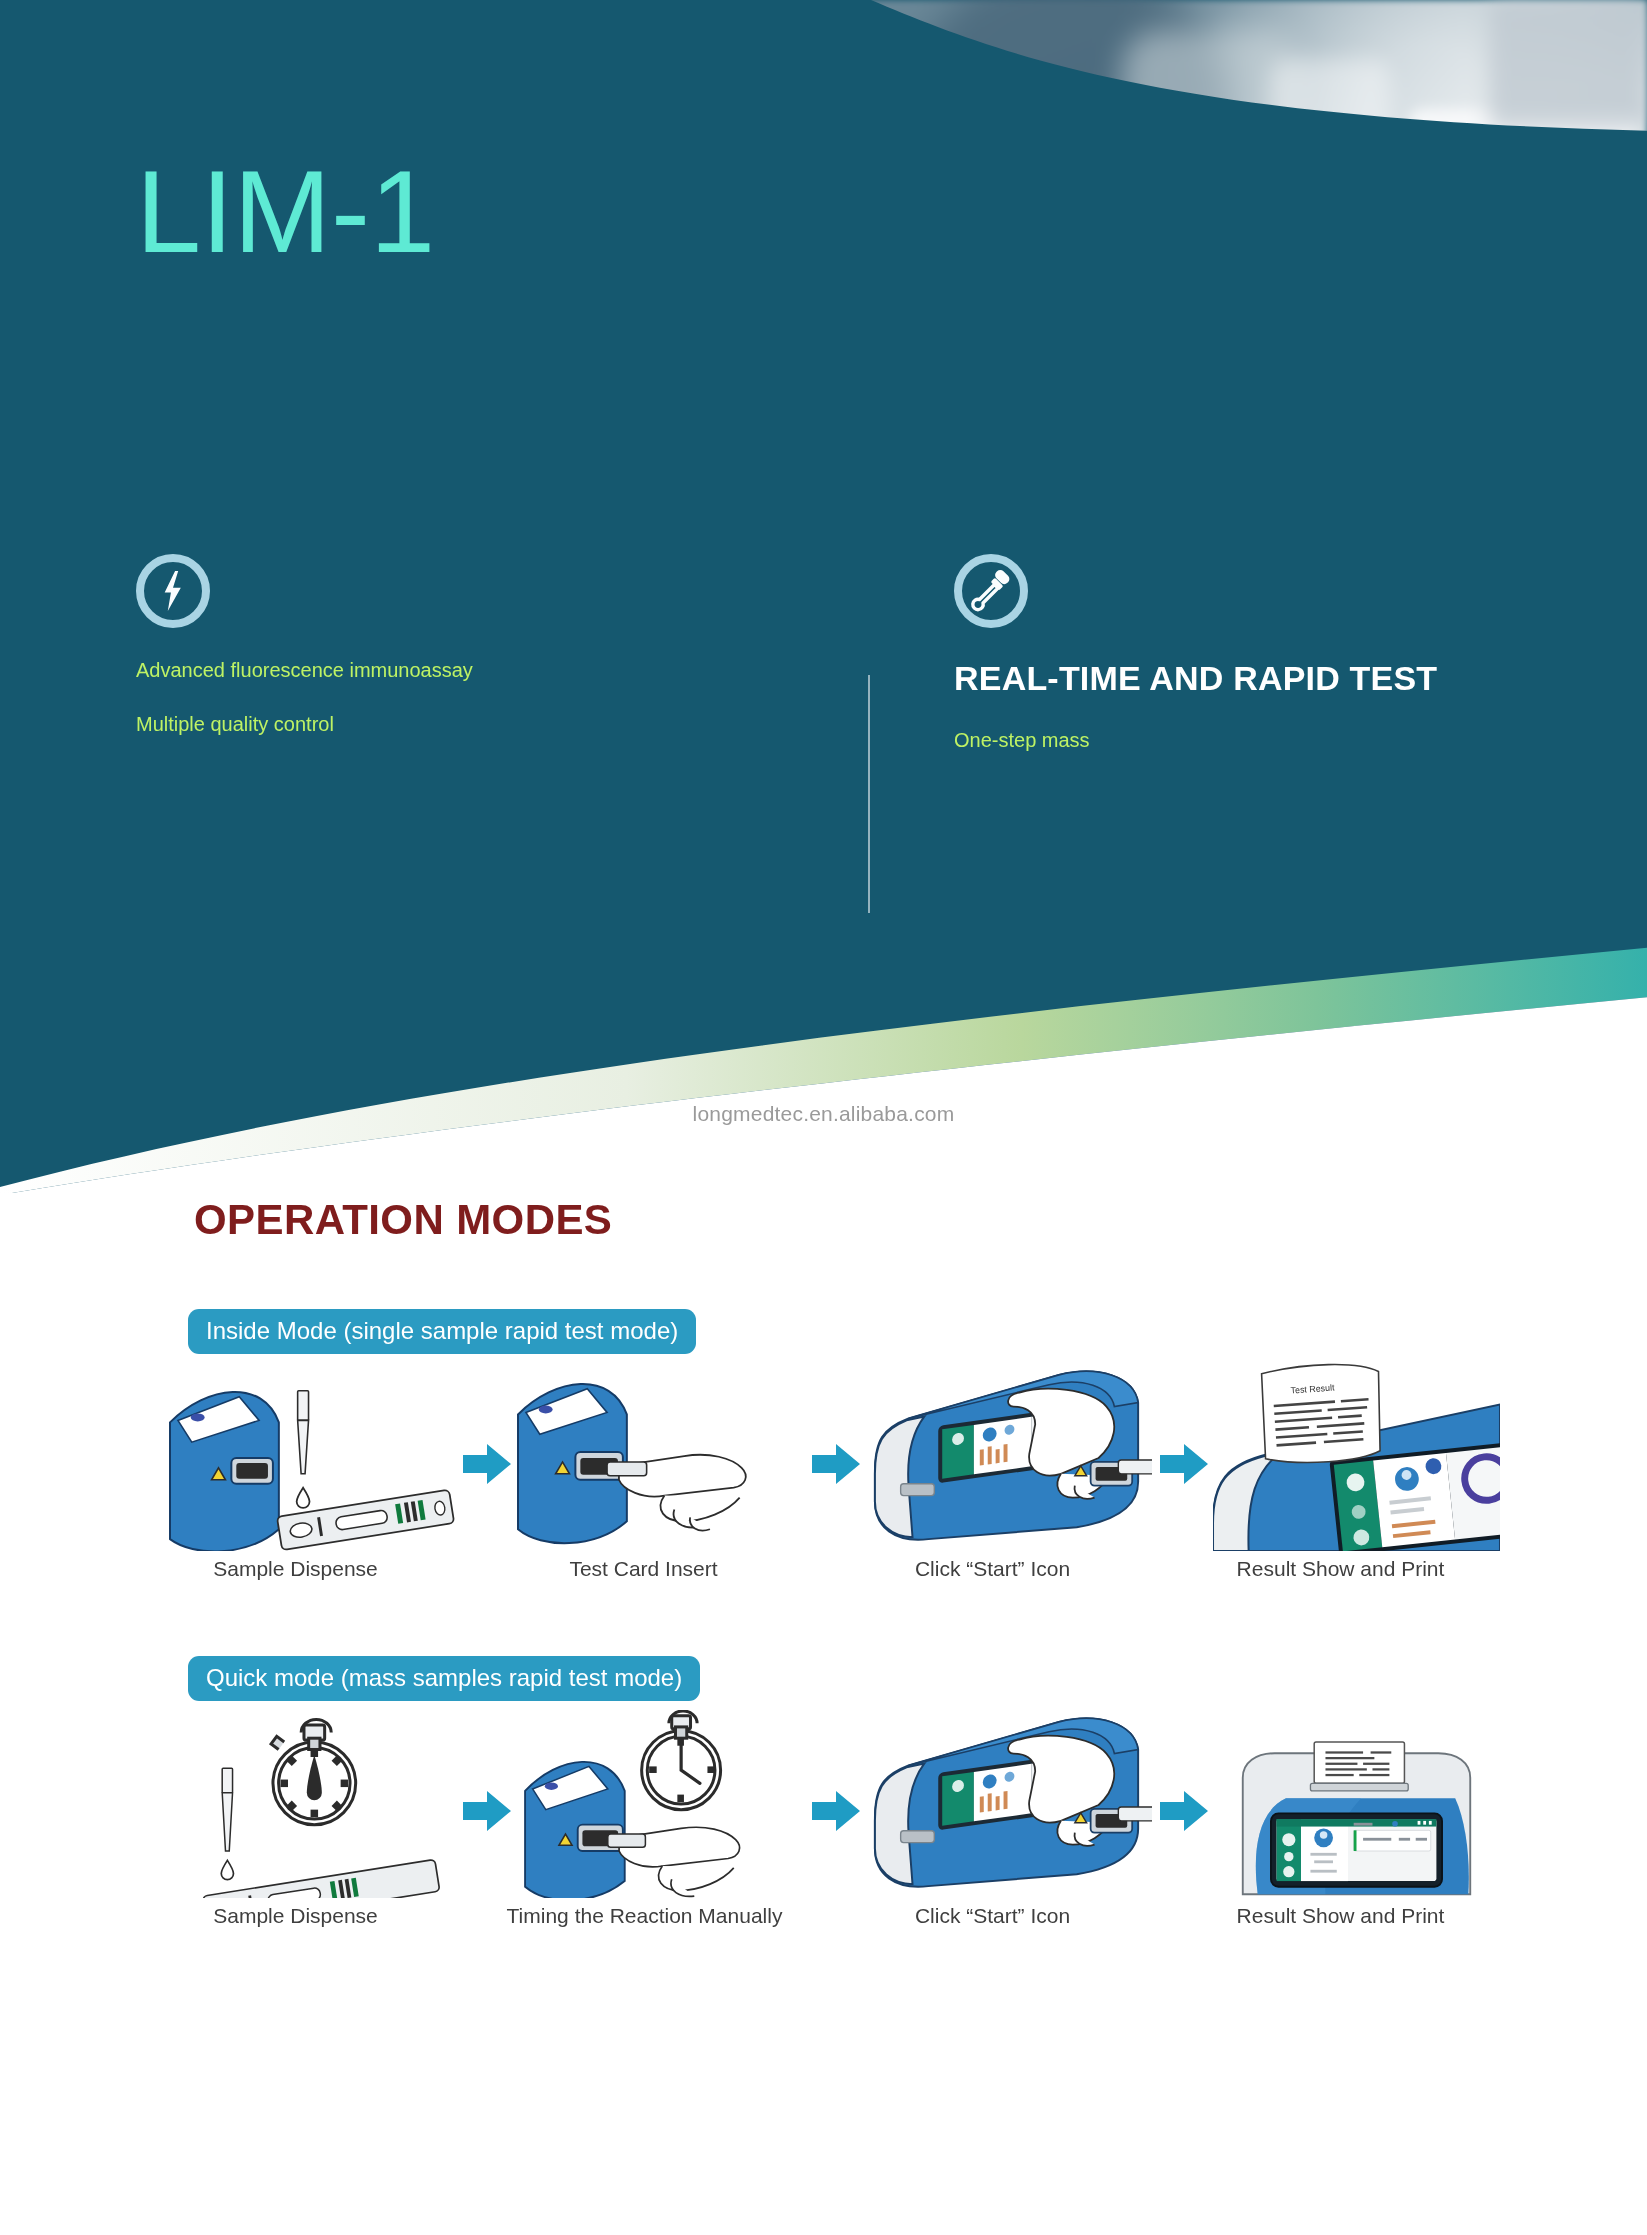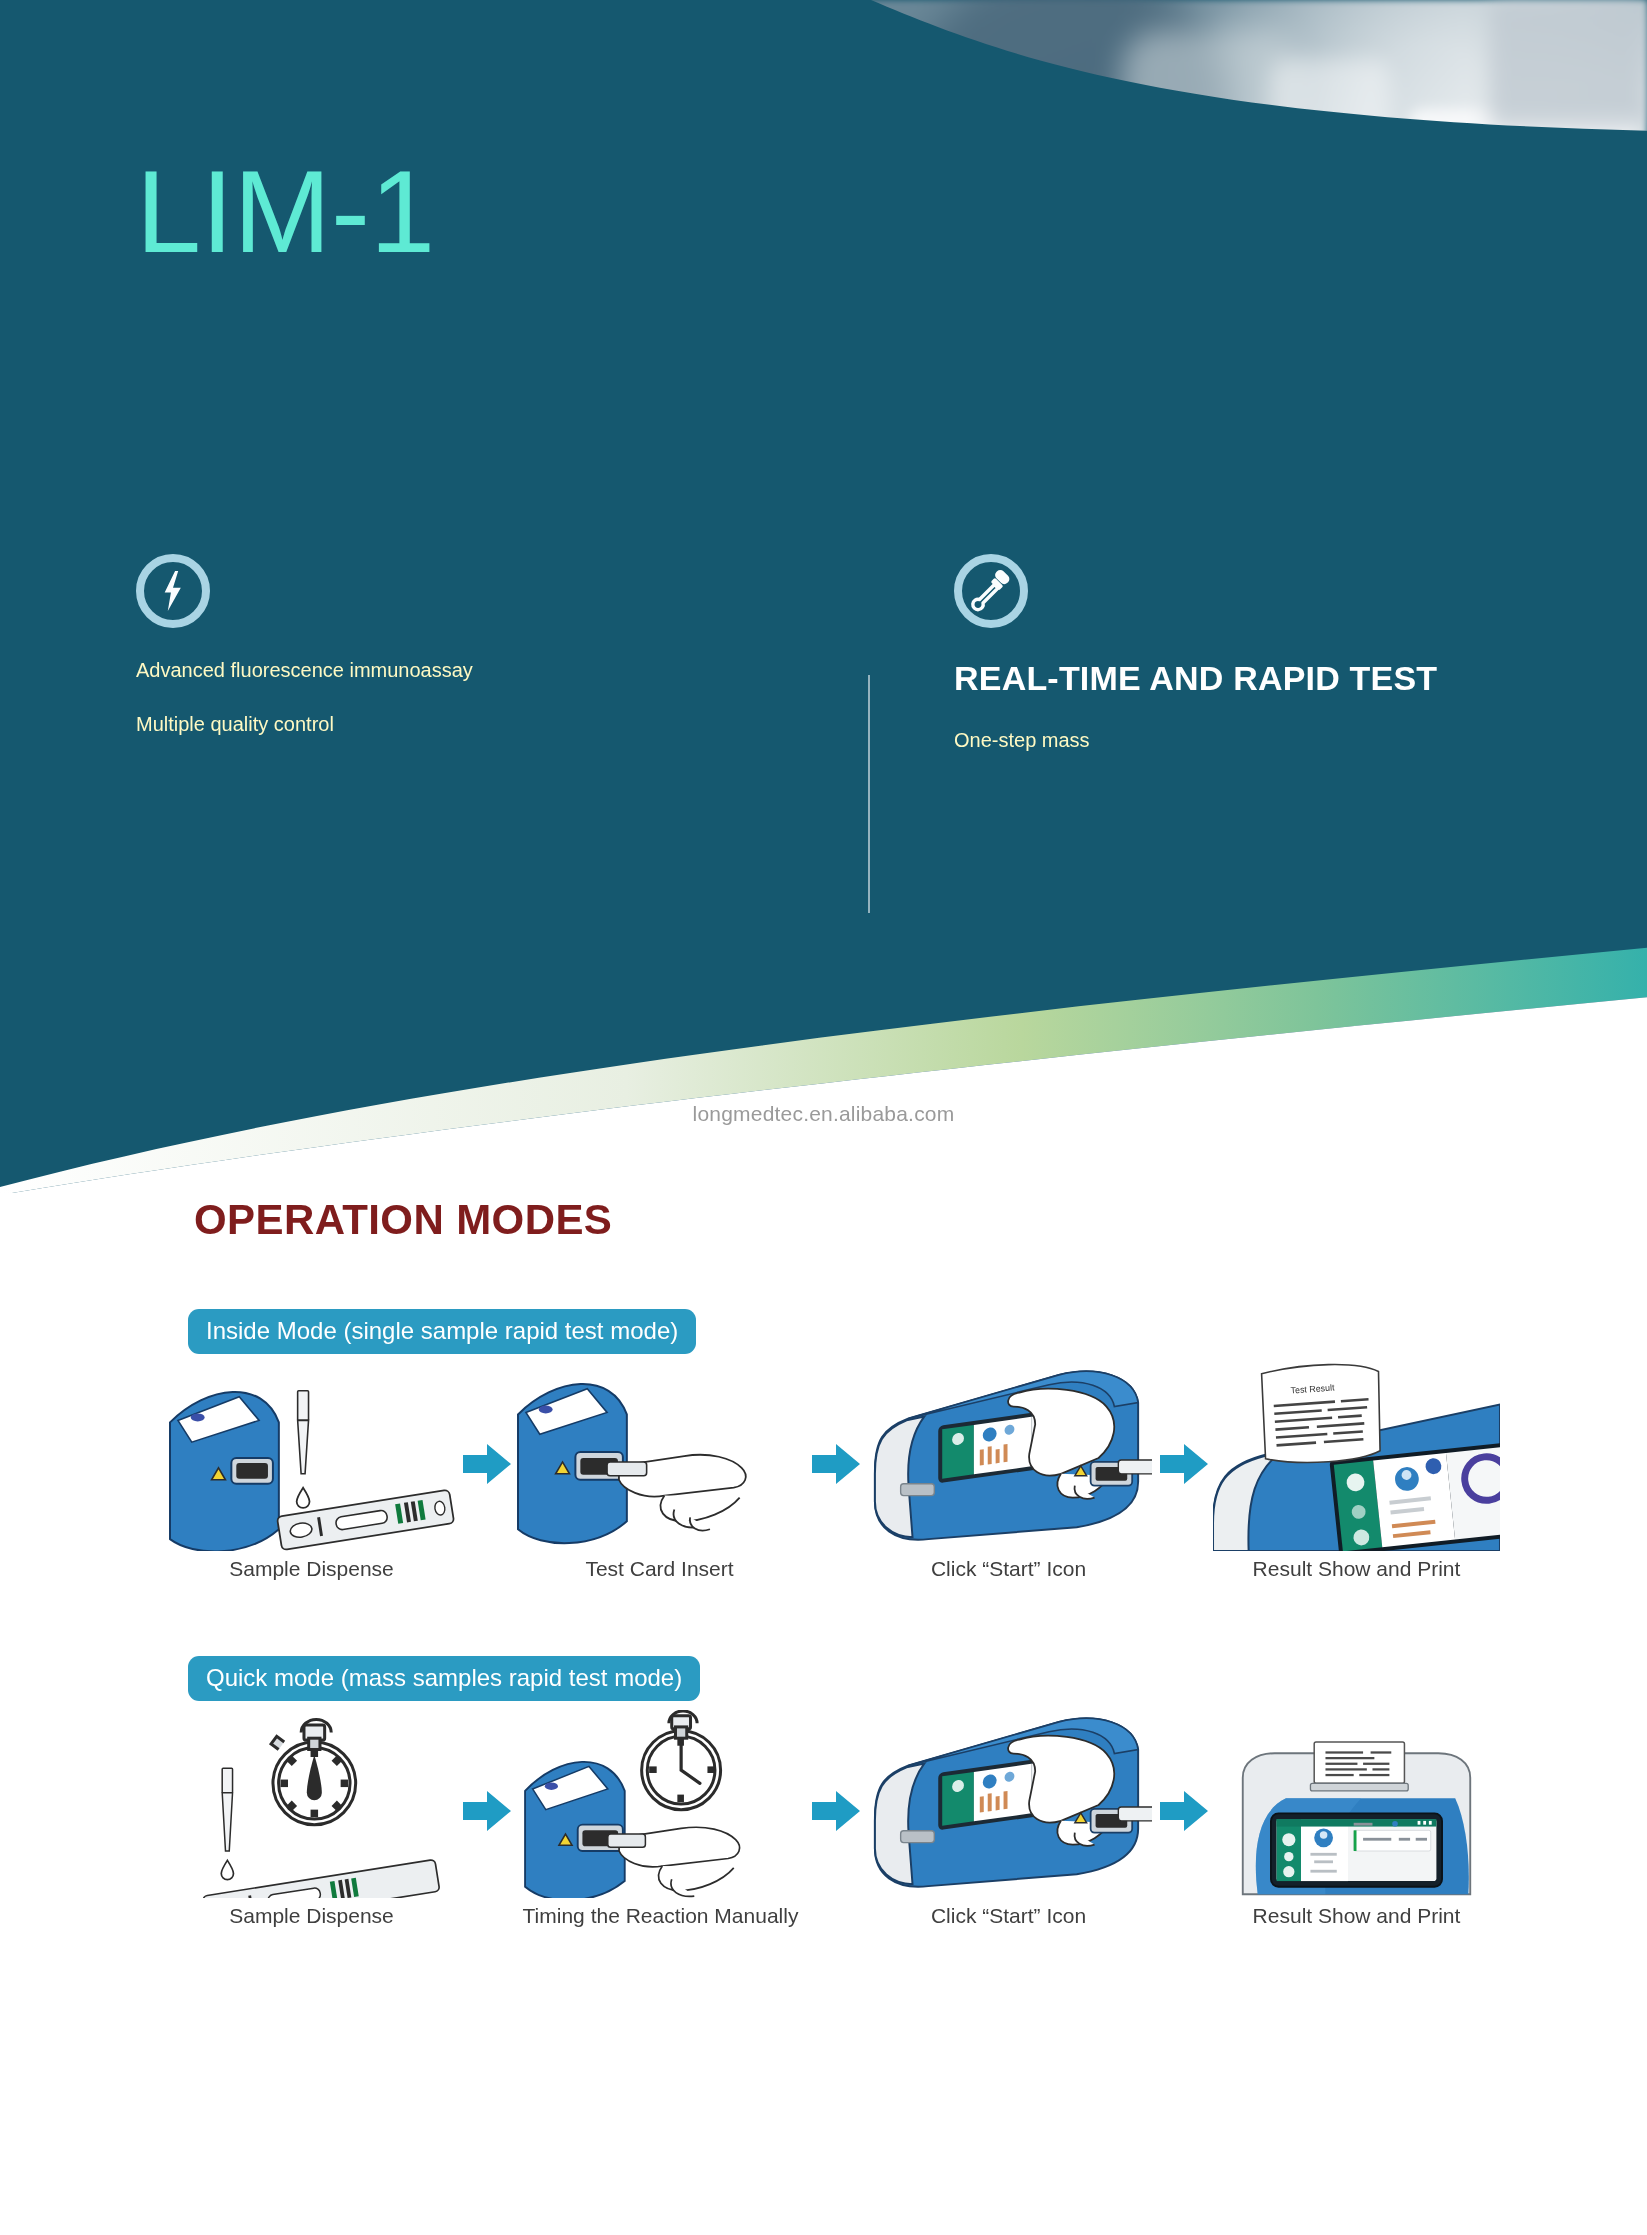--- a/index.html
+++ b/index.html
@@ -63,21 +63,21 @@
     clip-path: polygon(58% 0%, 18% 54%, 42% 54%, 30% 100%, 80% 42%, 50% 42%, 70% 0%);
   }
   .dropper { width:44px; height:44px; display:block; }
   .feat-heading {
     margin-top:31px;
     font-size:34px; font-weight:bold; color:#ffffff;
     letter-spacing:0.2px; white-space:nowrap;
   }
   .feat-list { margin-top:31px; }
   .feat-list li {
-    list-style:none; color:#fef9c3; font-size:20px;
+    list-style:none; color:#bef264; font-size:20px;
     margin-bottom:31px; font-weight:400;
   }
 
   
   .hero-wave { position:absolute; left:0; bottom:-2px; width:1647px; height:267px; }
 
   .watermark {
     position:absolute; left:0; top:1102px; width:1647px; text-align:center;
     font-size:21px; color:#9a9a9a; letter-spacing:0.2px;
   }
@@ -100,21 +100,21 @@
   }
 
   .steps { position:absolute; left:168px; top:54px; width:1317px; height:228px; }
   .step {
     position:absolute; top:0; width:287px; height:213px;
   }
   .step .art { position:absolute; left:0; top:0; width:287px; height:188px; }
   .arrow {
     position:absolute; top:81px; width:48px; height:40px;
   }
-  .cap-row { position:absolute; left:168px; width:1317px; height:30px; }
+  .cap-row { position:absolute; left:152px; width:1317px; height:30px; }
   .cap-row .c { position:absolute; text-align:center; font-size:21px; color:#3f3f3f; white-space:nowrap;}
 
   
   .bottom-fill { position:absolute; left:0; top:2059px; width:1647px; height:176px; background:#fff; }
 </style>
 </head>
 <body>
 
 <div class="page">
 

